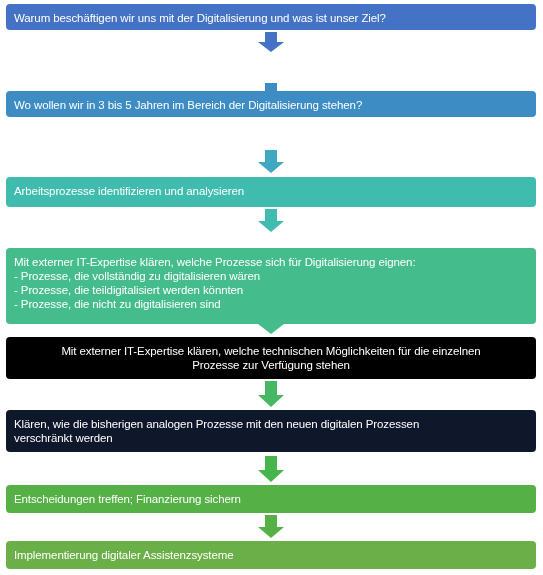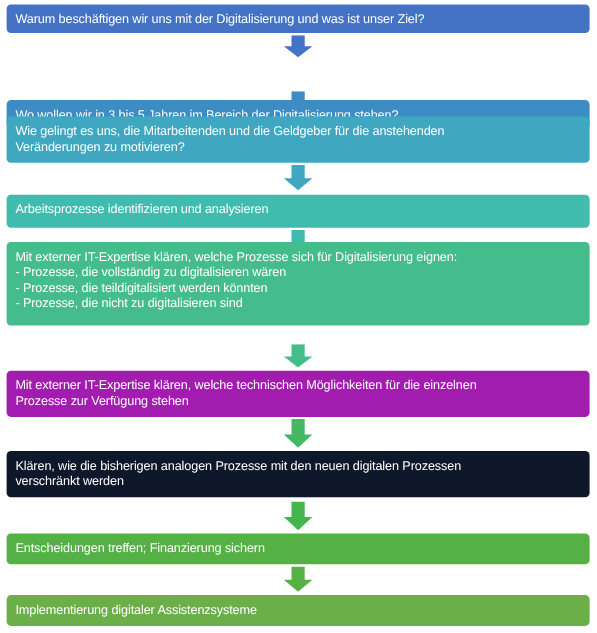--- a/index.html
+++ b/index.html
@@ -80,26 +80,24 @@
         <path d="M9 0 L21 0 L21 14 L28 14 L15 26 L2 14 L9 14 Z" fill="#45B54C"></path>
       </svg>
     </div>
     <div class="connector" style="top: 515px; height: 23px;">
       <svg width="30" height="23" viewBox="0 0 30 23">
         <path d="M9 0 L21 0 L21 12 L28 12 L15 23 L2 12 L9 12 Z" fill="#55B045"></path>
       </svg>
     </div>
     <div class="step-box" style="top: 4px; height: 26px; background: rgb(68, 114, 196);"><span>Warum beschäftigen wir uns mit der Digitalisierung und was ist unser Ziel?</span></div>
     <div class="step-box" style="top: 55px; height: 26px; background: rgb(61, 140, 196); margin-top: 36px;"><span>Wo wollen wir in 3 bis 5  Jahren im Bereich der Digitalisierung stehen?</span></div>
-    <div class="step-box" style="top: 106px; height: 42px; background: rgb(63, 167, 192);"><span>Wie gelingt es uns, die Mitarbeitenden und die Geldgeber für die anstehenden
-Veränderungen zu motivieren?</span></div>
     <div class="step-box" style="top: 177px; height: 30px; background: rgb(63, 188, 174);"><span>Arbeitsprozesse identifizieren und analysieren</span></div>
-    <div class="step-box" style="top: 220px; height: 76px; background: rgb(69, 188, 139);"><span>Mit externer IT-Expertise klären, welche Prozesse sich für Digitalisierung eignen:
+    <div class="step-box" style="top: 248px; height: 76px; background: rgb(69, 188, 139);"><span>Mit externer IT-Expertise klären, welche Prozesse sich für Digitalisierung eignen:
 - Prozesse, die vollständig zu digitalisieren wären
 - Prozesse, die teildigitalisiert werden könnten
 - Prozesse, die nicht zu digitalisieren sind</span></div>
-    <div class="step-box" style="top: 337px; height: 42px; background: #a21caf;"><span>Mit externer IT-Expertise klären, welche technischen Möglichkeiten für die einzelnen
+    <div class="step-box" style="top: 337px; height: 42px; background: #000000; text-align: center;"><span>Mit externer IT-Expertise klären, welche technischen Möglichkeiten für die einzelnen
 Prozesse zur Verfügung stehen</span></div>
     <div class="step-box" style="top: 410px; height: 42px; background: #0f172a;"><span>Klären, wie die bisherigen analogen Prozesse mit den neuen digitalen Prozessen
 verschränkt werden</span></div>
     <div class="step-box" style="top: 541px; height: 28px; background: rgb(107, 175, 72);"><span>Implementierung digitaler Assistenzsysteme</span></div>
     <div class="step-box" style="top: 485px; height: 28px; background: rgb(85, 176, 69);"><span>Entscheidungen treffen; Finanzierung sichern</span></div>
   </div>
 
 </body></html>

